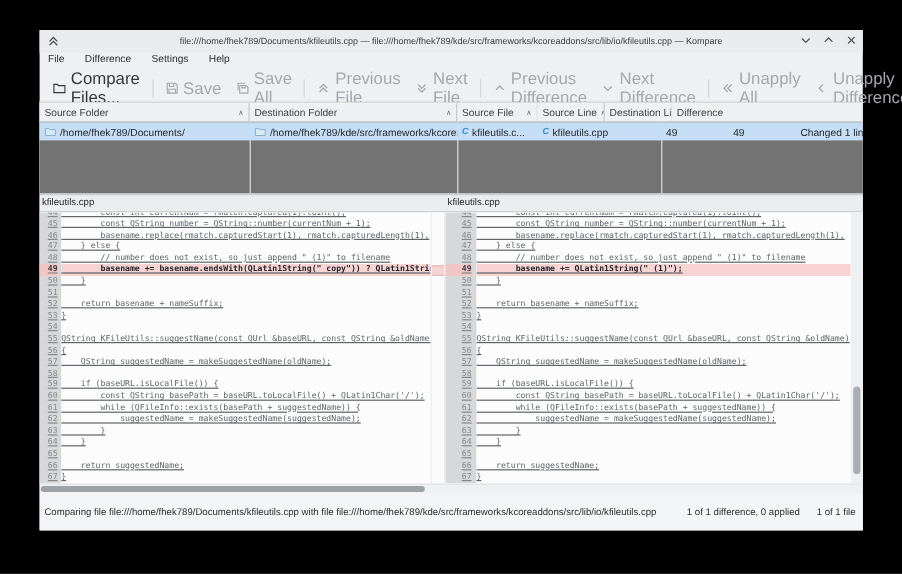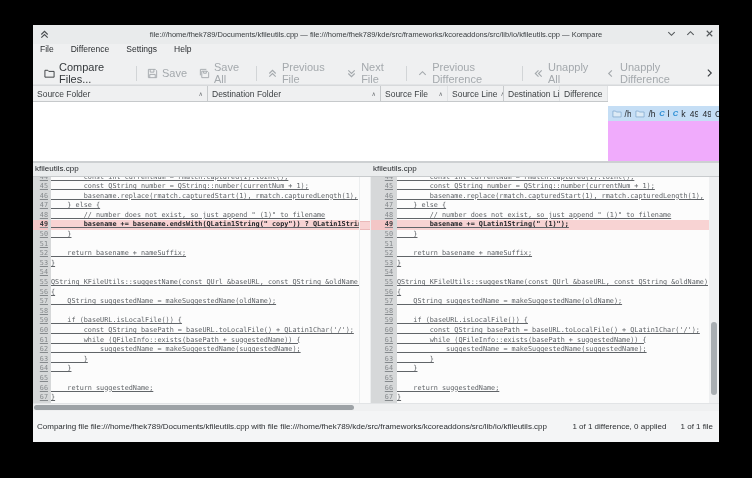--- a/index.html
+++ b/index.html
@@ -13,36 +13,36 @@
   .titlebar .title{position:absolute;left:0;right:0;text-align:center;font-size:7.5px;color:#3c4043;
     white-space:nowrap;overflow:hidden;}
   .win-controls{position:absolute;right:4px;top:3px;display:flex;gap:8px;}
   .win-controls span{width:11px;height:11px;display:inline-block;color:#54585b;}
   
   .menubar{height:18px;flex:none;display:flex;align-items:flex-start;padding-left:7px;gap:17px;font-size:8.5px;}
   .menu-item{cursor:default;}
   
   .toolbar{height:23px;flex:none;display:flex;align-items:center;padding:0 5px;
     border-bottom:1px solid #e2e4e6;}
-  .tb-btn{display:flex;align-items:center;gap:4px;padding:0 6px;height:20px;font-size:11px;color:#34383b;}
+  .tb-btn{display:flex;align-items:center;gap:4px;padding:0 6px;height:20px;font-size:14px;color:#34383b;}
   .tb-btn .ticon{width:11px;height:11px;flex:none;}
   .tb-btn.disabled{color:#a4a9ad;}
   .tb-sep{width:1px;height:15px;background:#d2d5d7;margin:0 4px;flex:none;}
   .tb-overflow{margin-left:auto;width:12px;height:12px;color:#3a3e41;}
   
   .dock-title{height:14px;flex:none;display:flex;align-items:center;padding:0 4px;font-size:8px;color:#3a3e41;}
   .dock-icons{margin-left:auto;display:flex;gap:6px;}
   .dock-icons span{width:8px;height:8px;color:#6a6e72;}
-  .nav-table{height:76px;flex:none;background:#fff;border-top:1px solid #d7d9db;display:flex;flex-direction:row;}
+  .nav-table{height:76px;flex:none;background:#fff;border-top:1px solid #d7d9db;display:flex;flex-direction:column;}
   .nav-header{height:16px;flex:none;display:flex;background:#eff0f1;border-bottom:1px solid #c6c9cb;
     font-size:8.5px;color:#3c4043;}
   .nav-col{display:flex;align-items:center;padding:0 4px;border-right:1px solid #e0e2e4;overflow:hidden;white-space:nowrap;}
   .nav-col:nth-child(1),.nav-col:nth-child(2),.nav-col:nth-child(4){border-right:1px solid #c6c9cb;}
   .sort-arrow{margin-left:auto;font-size:6px;color:#6d7175;padding-left:3px;}
-  .nav-body{flex:1;position:relative;background:#f0abfc;margin-top:20px;}
+  .nav-body{flex:1;position:relative;background:#737373;}
   .grid-line{position:absolute;top:0;bottom:0;width:1px;background:#dcdee0;}
   .nav-row{position:absolute;left:0;right:0;top:0;height:15px;display:flex;align-items:center;font-size:8.5px;color:#232629;}
   .nav-cell{display:flex;align-items:center;gap:3px;padding:0 4px;overflow:hidden;white-space:nowrap;height:100%;}
   .folder-ic{width:10px;height:9px;flex:none;}
   .cpp-ic{color:#2d8fd5;font-weight:bold;font-size:7.5px;font-style:italic;flex:none;line-height:1;}
   
   .diff-split{height:2px;flex:none;background:#cdd0d2;}
   .pane-headers{height:14px;flex:none;display:flex;background:#ebedee;border-bottom:1px solid #c8cbcd;
     font-size:8px;color:#26292c;}
   .ph-left{width:338px;padding:1px 0 0 2px;}
@@ -157,20 +157,28 @@
         <span>Next File</span>
       </span>
       <span class="tb-sep"></span>
       <span class="tb-btn disabled">
         <span class="ticon">
           <svg viewBox="0 0 12 12" fill="none" stroke="currentColor" stroke-width="1.2">
             <path d="M2.5 7.5 6 4l3.5 3.5"></path>
           </svg>
         </span>
         <span>Previous Difference</span>
+      </span>
+      <span class="tb-btn disabled">
+        <span class="ticon">
+          <svg viewBox="0 0 12 12" fill="none" stroke="currentColor" stroke-width="1.2">
+            <path d="M2.5 4.5 6 8l3.5-3.5"></path>
+          </svg>
+        </span>
+        <span>Next Difference</span>
       </span>
       <span class="tb-sep"></span>
       <span class="tb-btn disabled">
         <span class="ticon">
           <svg viewBox="0 0 12 12" fill="none" stroke="currentColor" stroke-width="1.2">
             <path d="M6 2.5 2.5 6 6 9.5M9.5 2.5 6 6l3.5 3.5"></path>
           </svg>
         </span>
         <span>Unapply All</span>
       </span>

